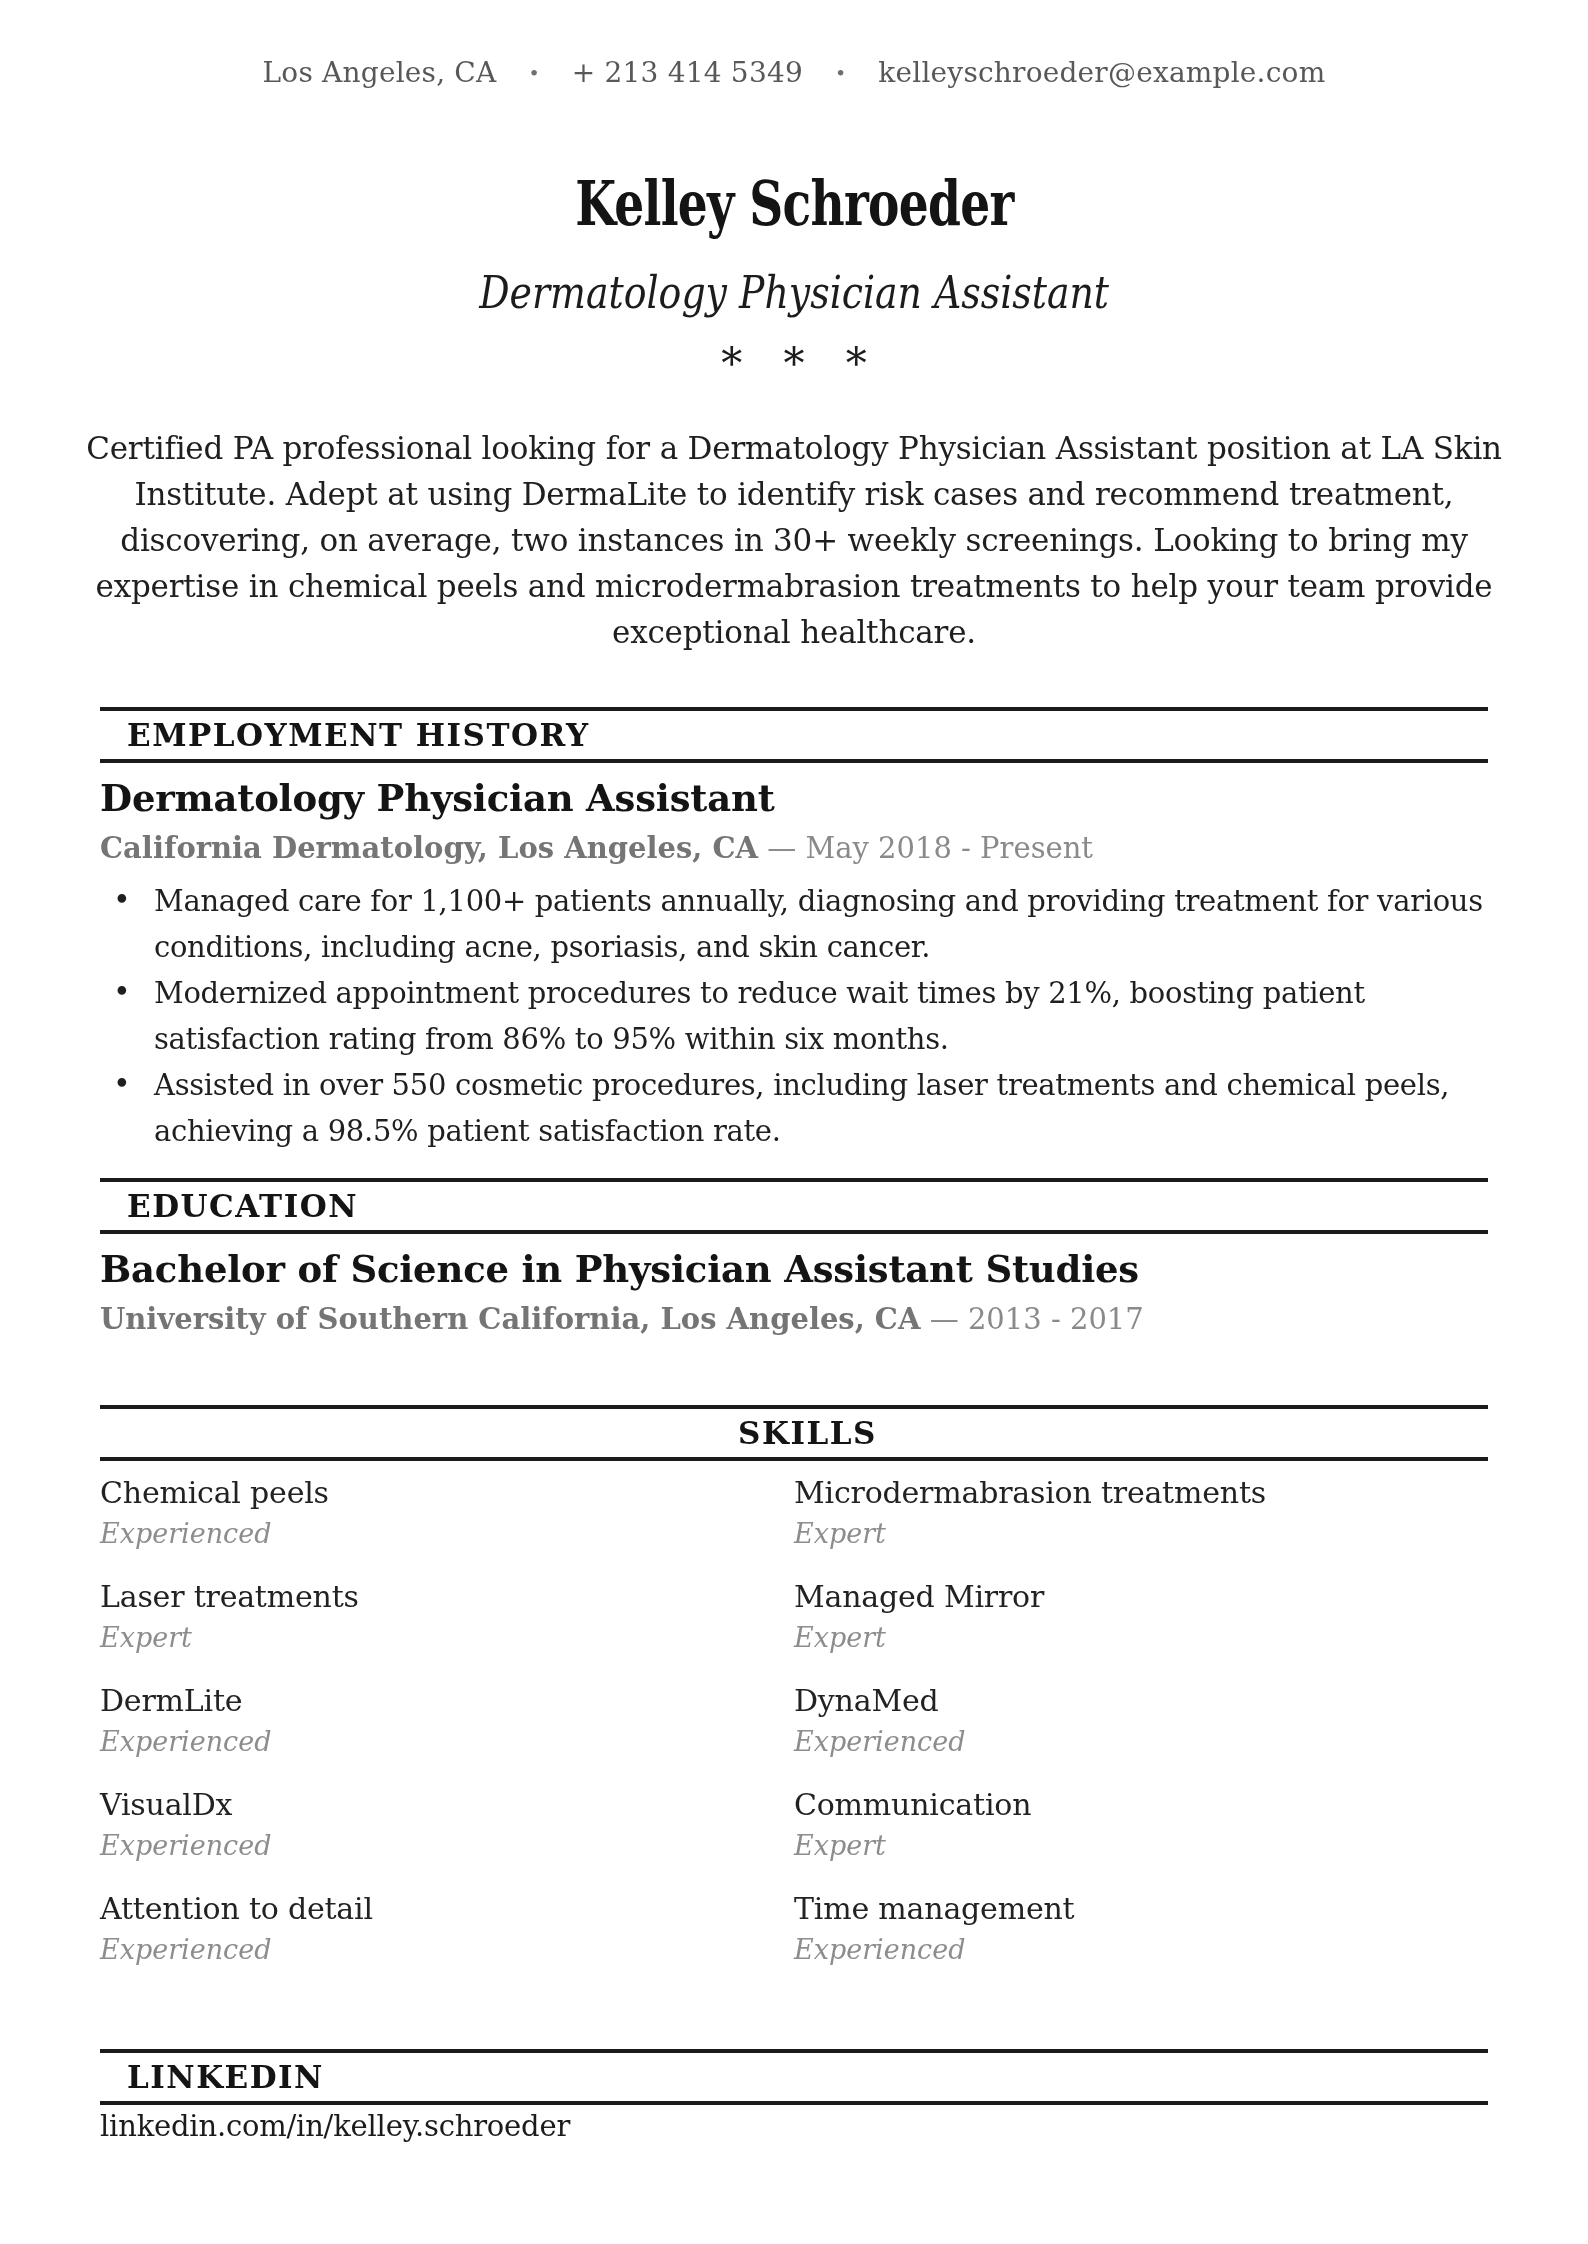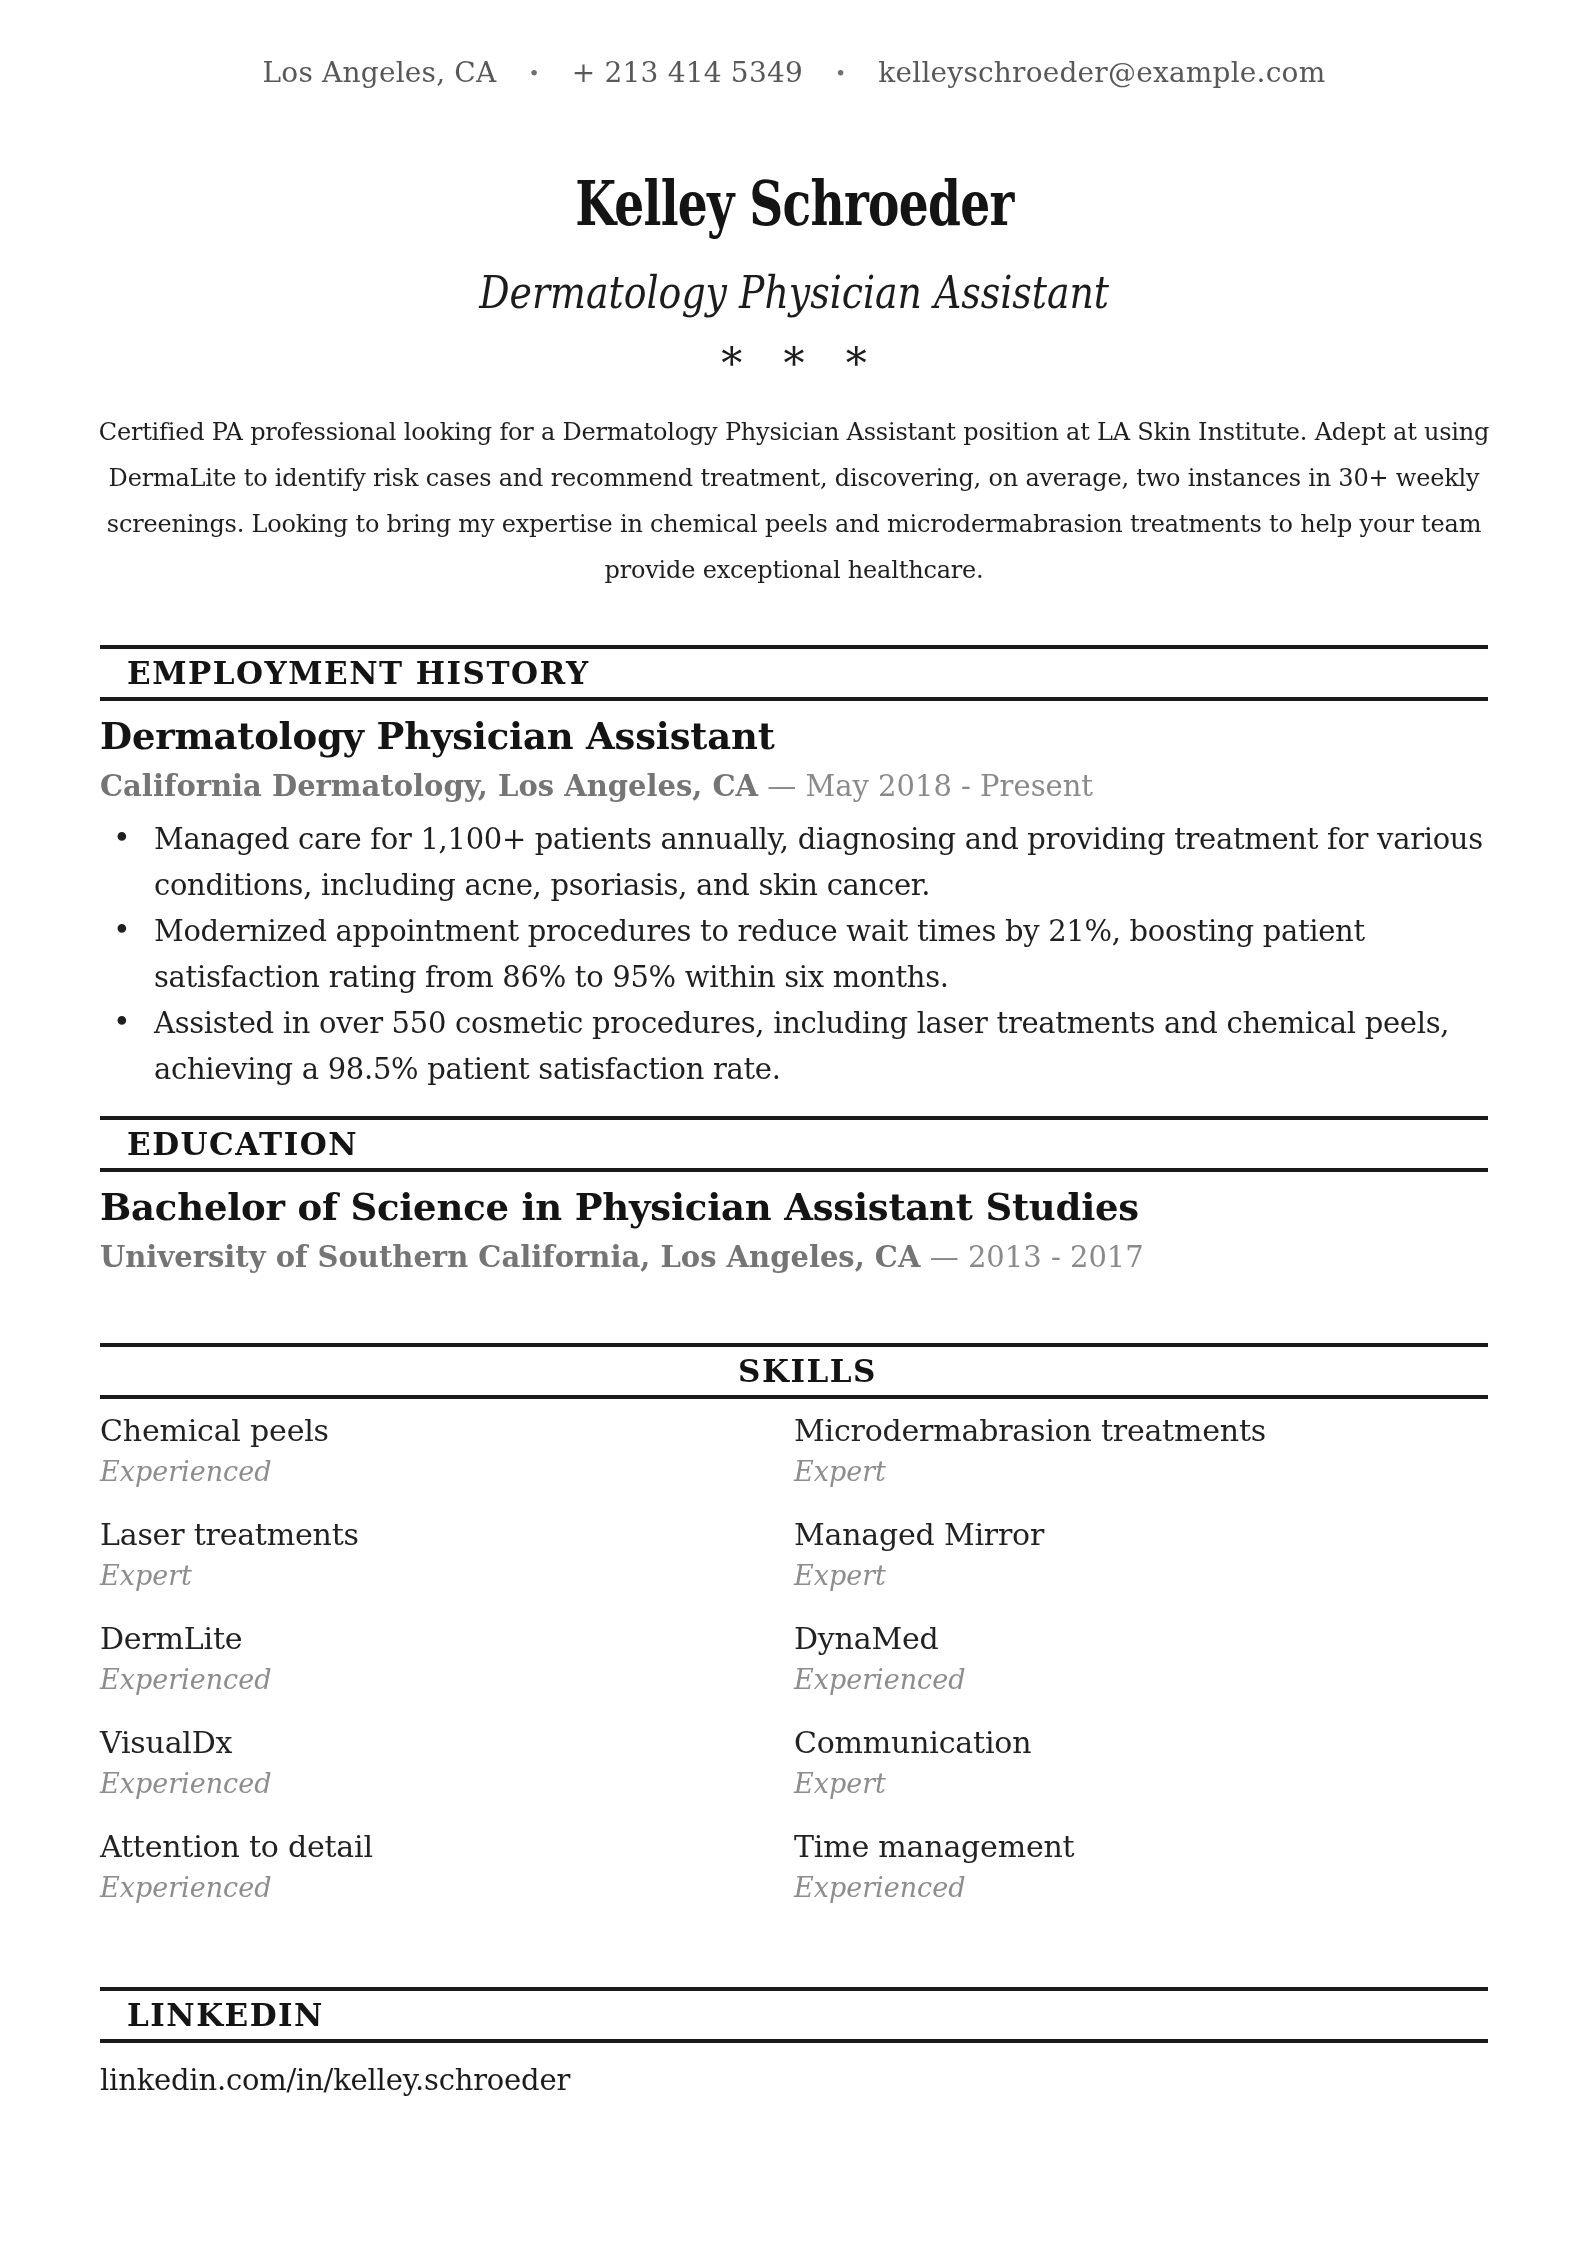--- a/index.html
+++ b/index.html
@@ -44,23 +44,23 @@
   .ornament {
     margin-top:24px;
     text-align:center;
     font-size:42px; line-height:42px;
     color:#1c1c1c;
     letter-spacing:14px;
     text-indent:14px;
   }
   
   .summary {
-    margin:24px -15px 0;
-    text-align:center;
-    font-size:24px; line-height:46px;
+    margin:40px -15px 0;
+    text-align:center;
+    font-size:31px; line-height:46px;
     color:#1f1f1f;
     letter-spacing:-0.2px;
   }
   
   .section-header {
     border-top:4px solid #1b1b1b;
     border-bottom:4px solid #1b1b1b;
     padding:7px 0 7px 27px;
   }
   .section-header .section-title {
@@ -115,21 +115,21 @@
     color:#222222; letter-spacing:-0.2px;
   }
   .skill-level {
     margin-top:5px;
     font-size:27px; line-height:34px;
     font-style:italic;
     color:#8d8d8d;
   }
   
   .linkedin-url {
-    margin-top:19px;
+    margin-top:3px;
     font-size:29px; line-height:36px;
     color:#1b1b1b;
     letter-spacing:-0.2px;
   }
 </style>
 </head>
 <body>
 
 <div class="page">
 

